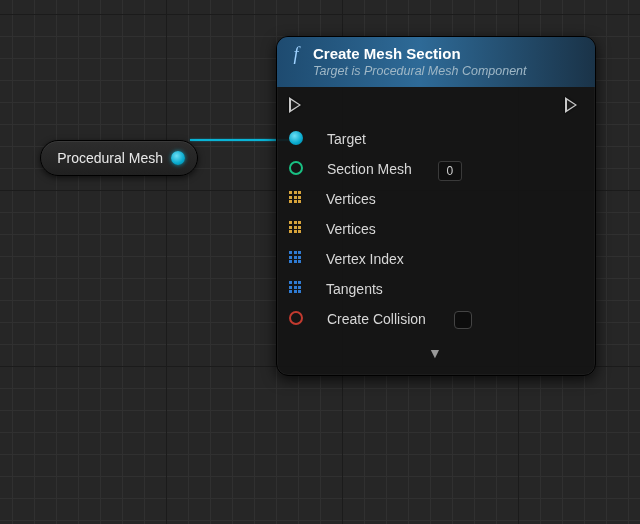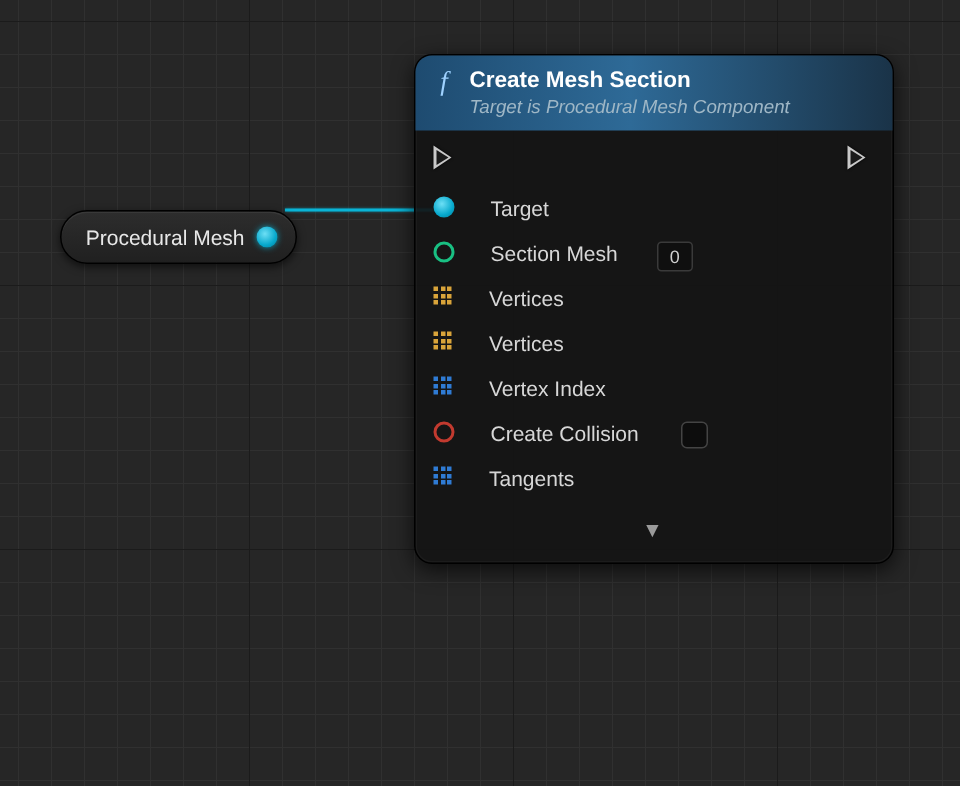--- a/index.html
+++ b/index.html
@@ -265,38 +265,38 @@
           <span></span>
           <span></span>
           <span></span>
           <span></span>
           <span></span>
         </span>
       <span class="label">Vertex Index</span>
     </div>
 
     <div class="row">
+      <span class="pin grid3 c-blue">
+          <span></span>
+          <span></span>
+          <span></span>
+          <span></span>
+          <span></span>
+          <span></span>
+          <span></span>
+          <span></span>
+          <span></span>
+        </span>
+      <span class="label">Tangents</span>
+    </div>
+
+    <div class="row">
       <span class="pin ring-red"></span>
       <span class="label">Create Collision</span>
       <span class="checkbox"></span>
     </div>
 
-    <div class="row">
-      <span class="pin grid3 c-blue">
-          <span></span>
-          <span></span>
-          <span></span>
-          <span></span>
-          <span></span>
-          <span></span>
-          <span></span>
-          <span></span>
-          <span></span>
-        </span>
-      <span class="label">Tangents</span>
-    </div>
-
     <div class="expand">
       <span>▼</span>
     </div>
 
   </div>
 </div>
 
 </body></html>

